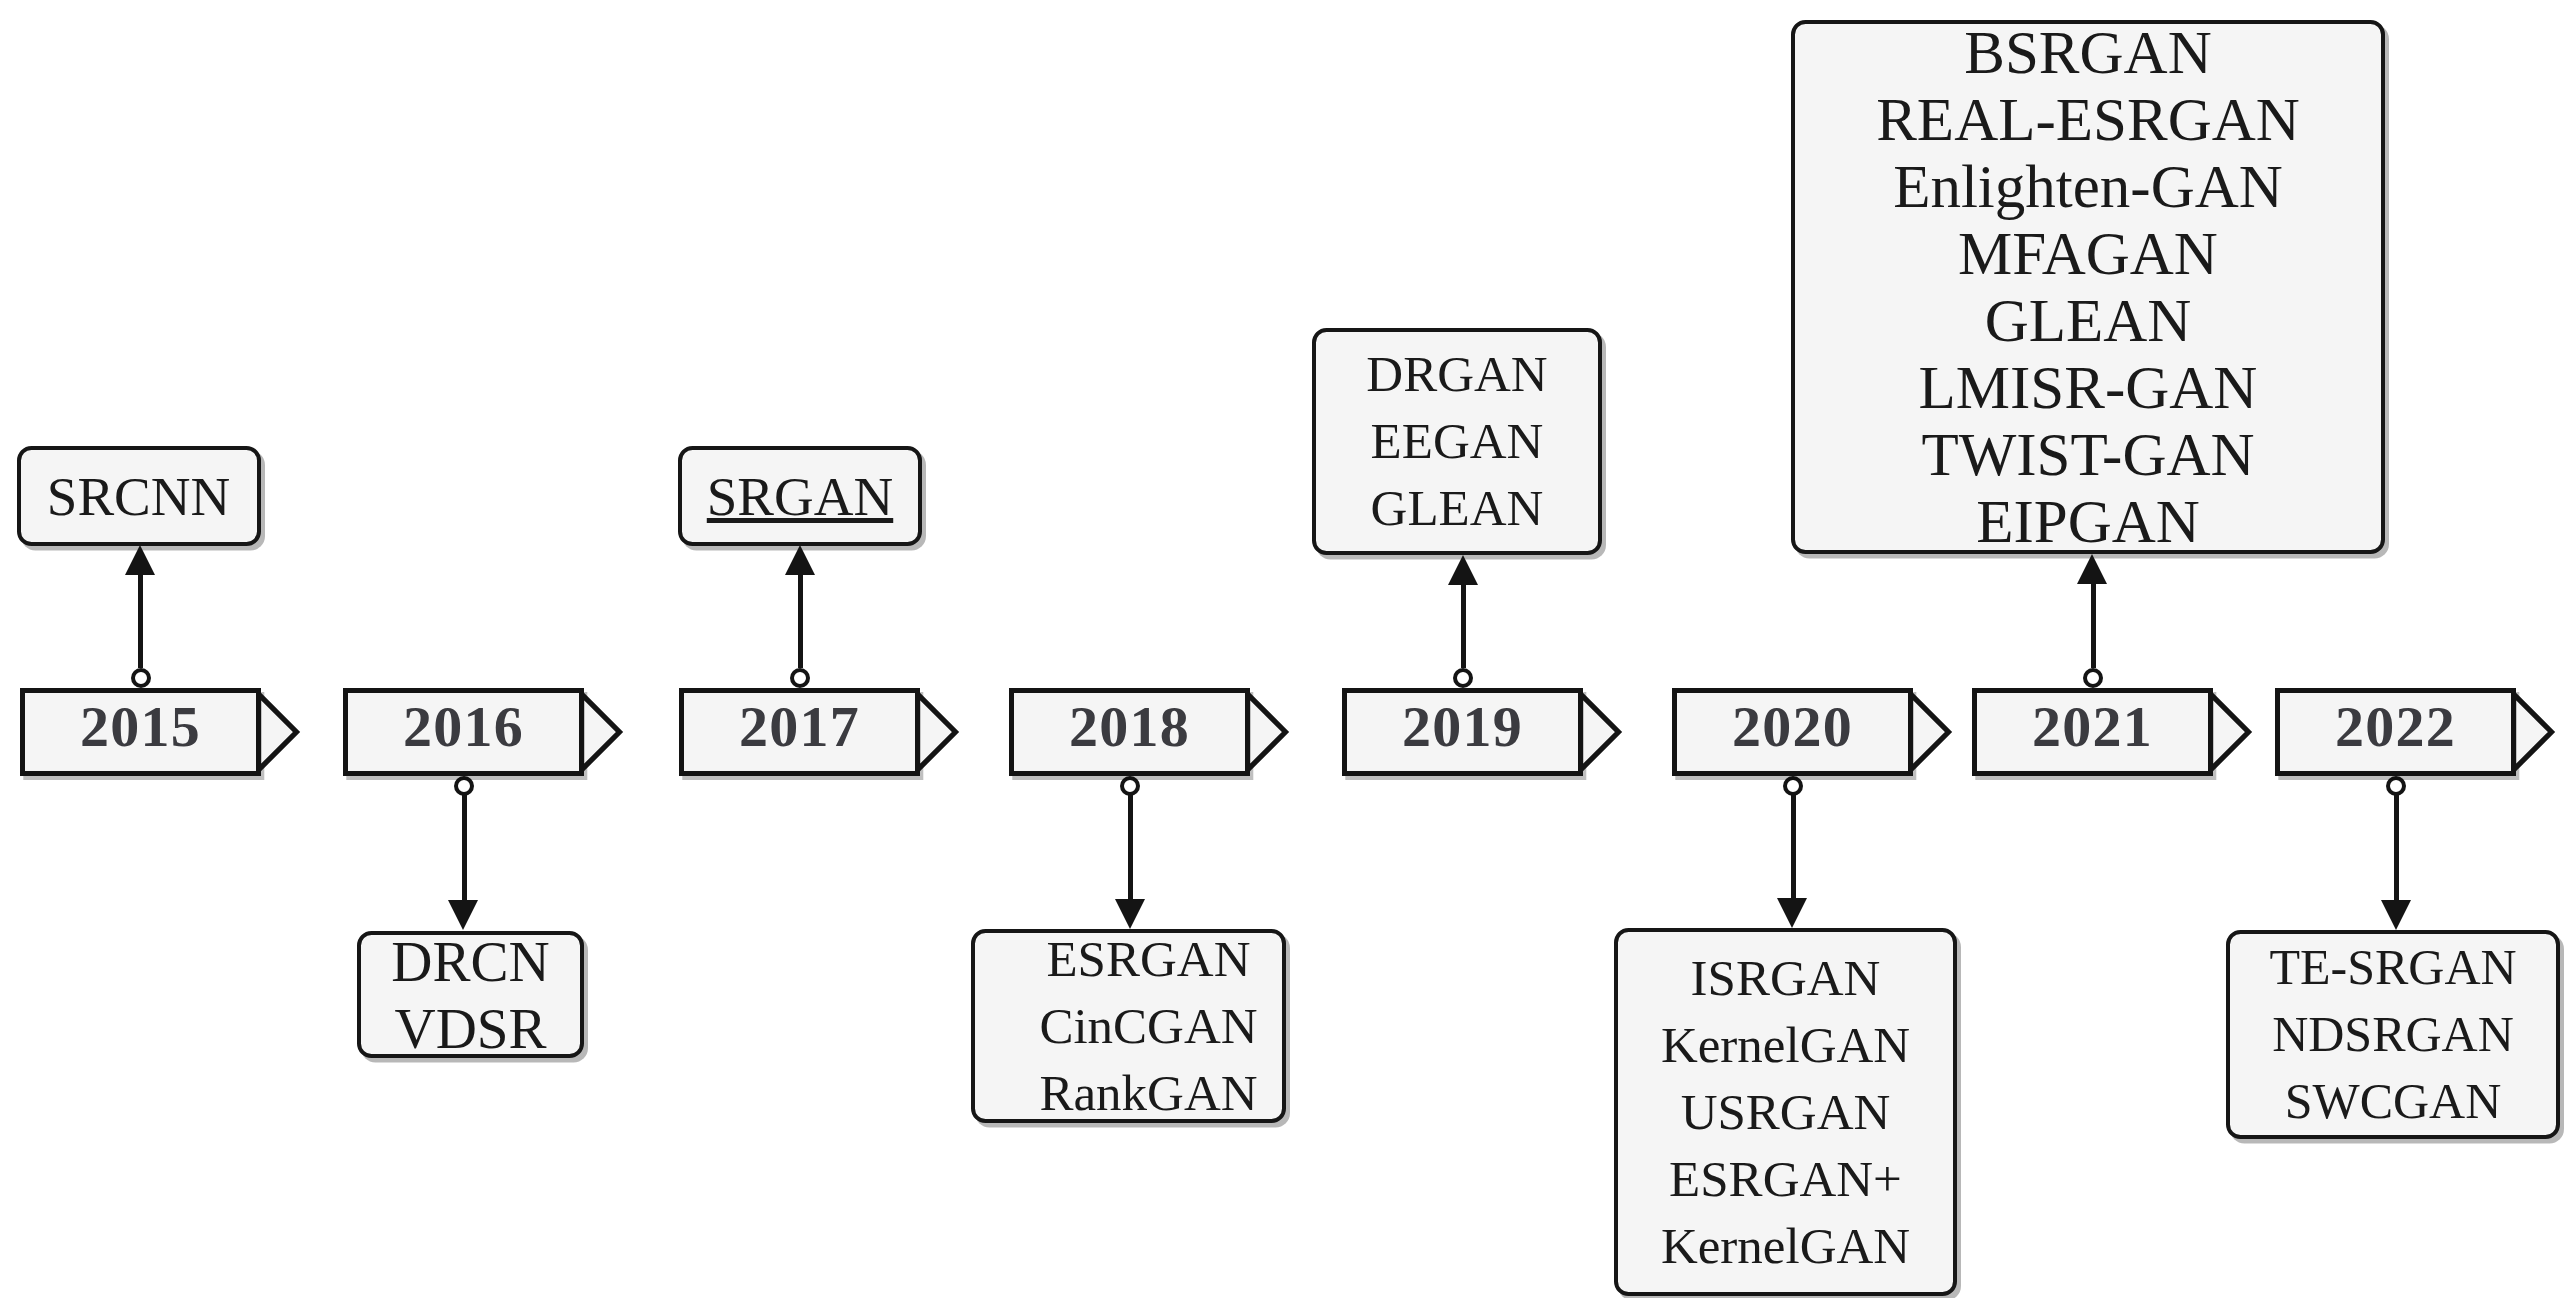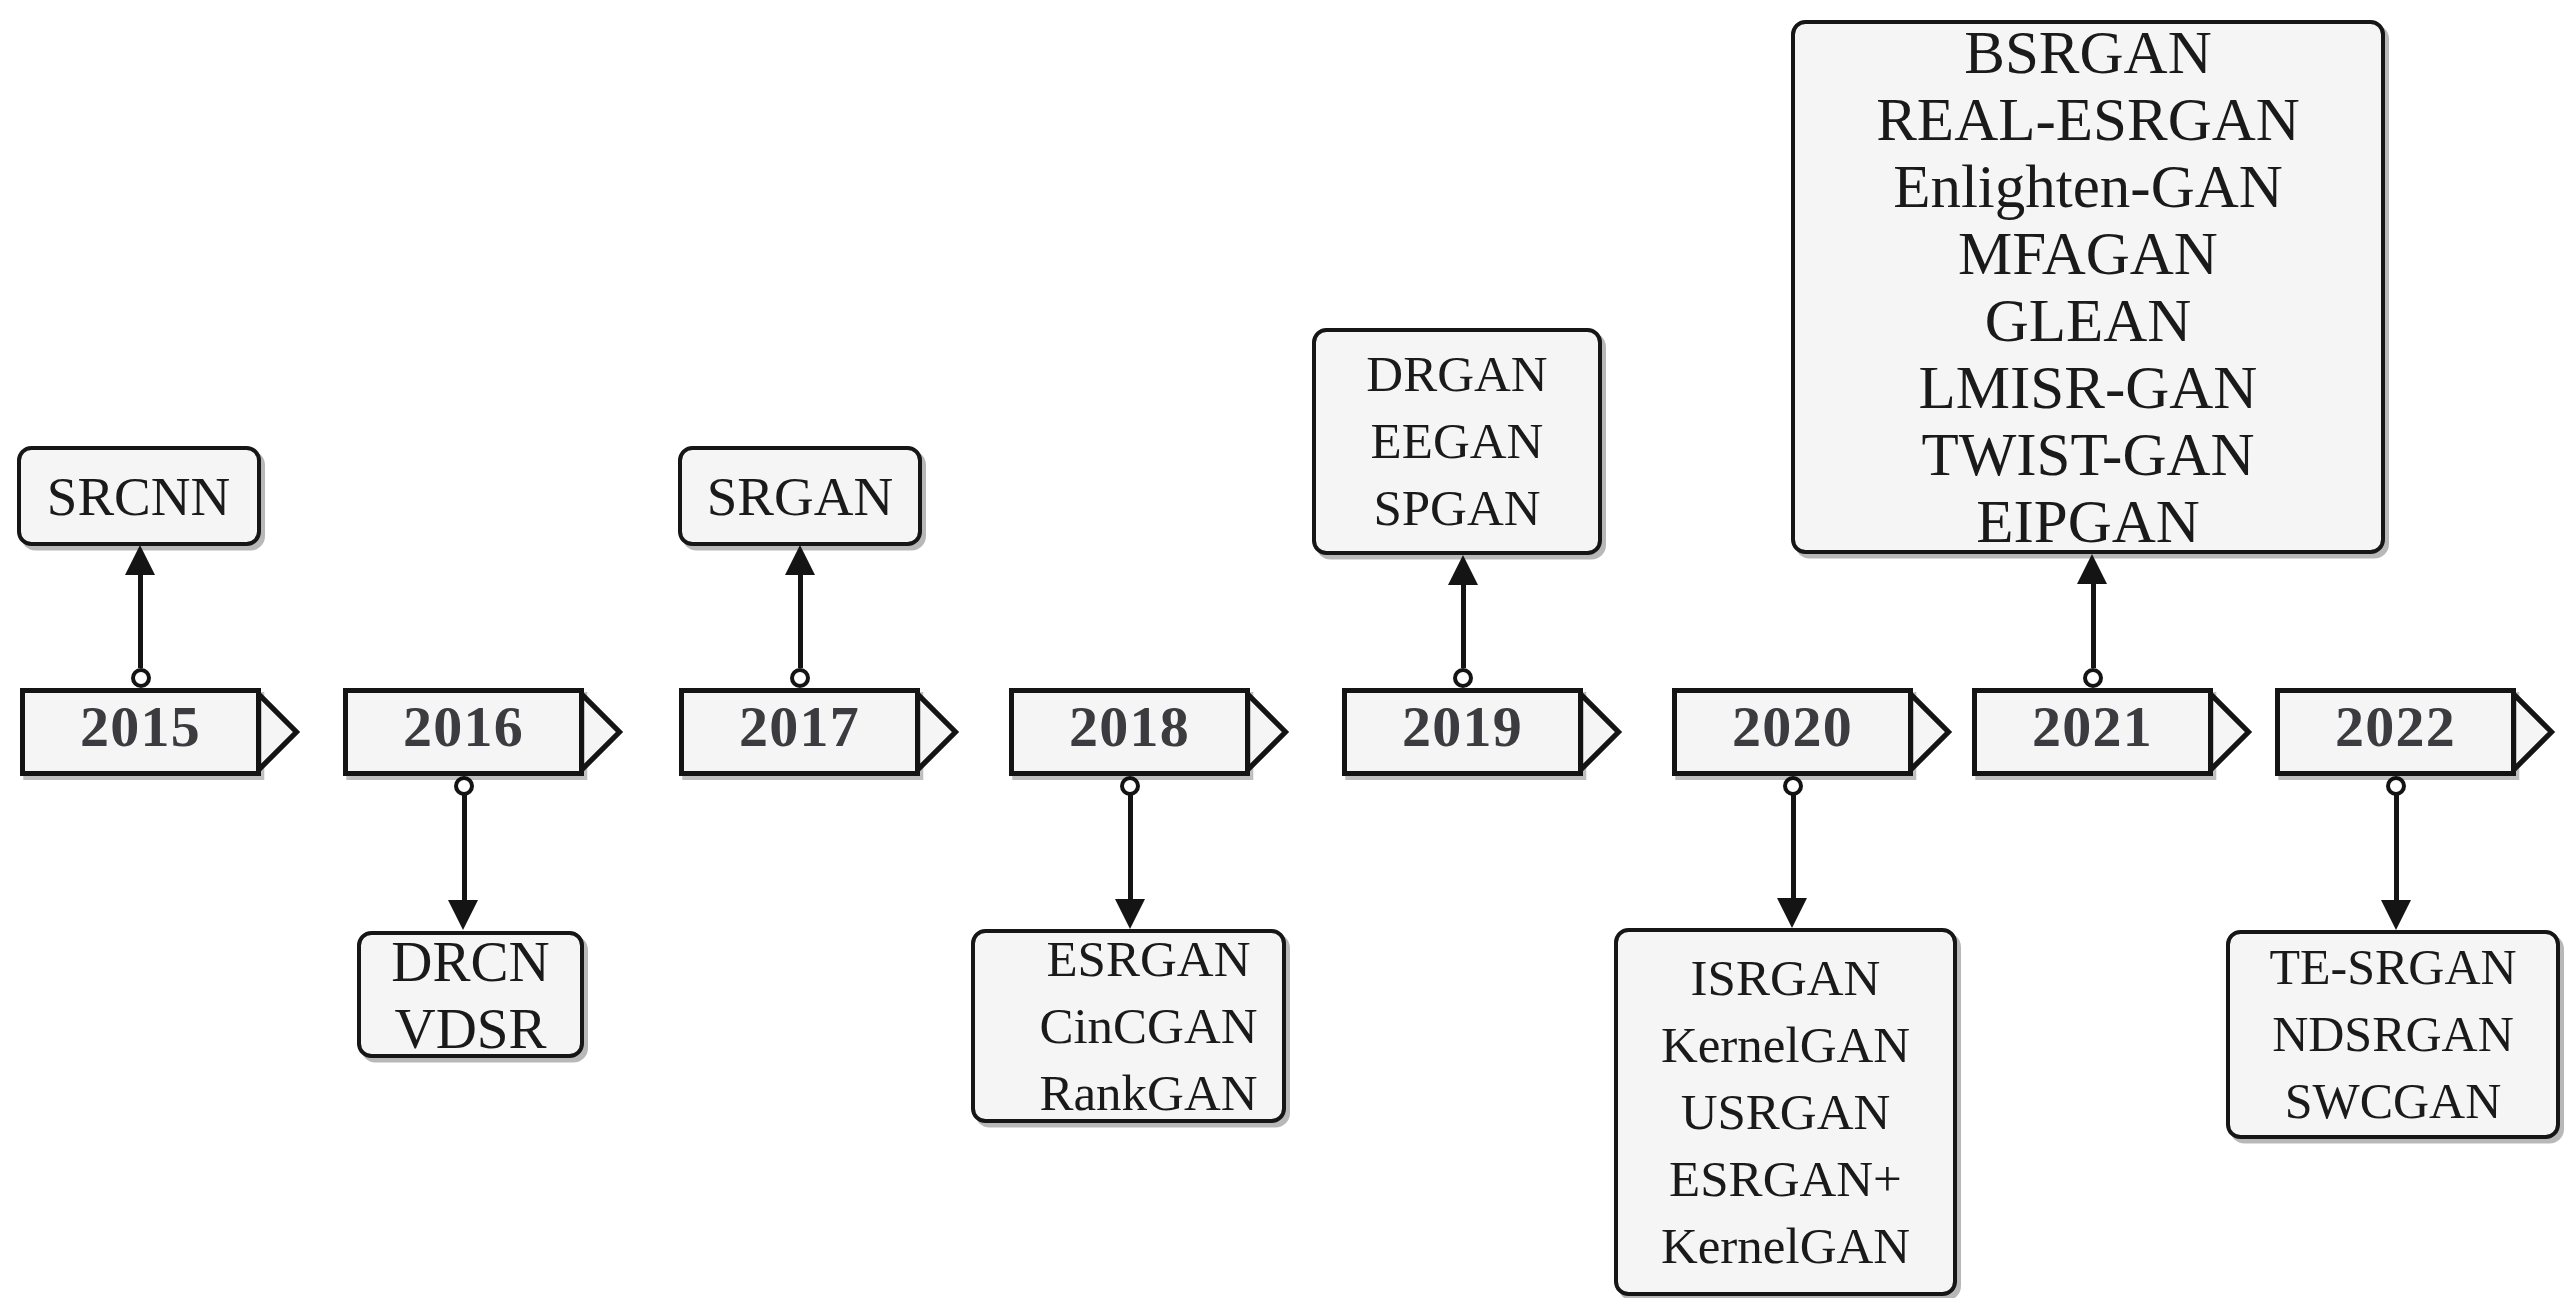--- a/index.html
+++ b/index.html
@@ -81,29 +81,29 @@
 </head>
 <body>
 
 <div id="figure-canvas">
 
   <div class="method-box" style="left:16.5px; top:446px; width:244px; height:100px; font-size:55px;">SRCNN</div>
 
   <div class="method-box" style="left:357px; top:931px; width:227px; height:127px; font-size:57px;">DRCN
 VDSR</div>
 
-  <div class="method-box" style="left:678px; top:446px; width:244px; height:100px; font-size:55px;">SRGAN</div>
+  <div class="method-box" style="left:678px; top:446px; width:244px; height:100px; font-size:55px;text-decoration:underline;">SRGAN</div>
 
   <div class="method-box" style="left:971px; top:929px; width:315px; height:194px; font-size:51px;padding-left:40px;">ESRGAN
 CinCGAN
 RankGAN</div>
 
   <div class="method-box" style="left:1312px; top:328px; width:290px; height:227px; font-size:51px;">DRGAN
 EEGAN
-SPGAN</div>
+GLEAN</div>
 
   <div class="method-box" style="left:1614px; top:928px; width:343px; height:368px; font-size:51px;">ISRGAN
 KernelGAN
 USRGAN
 ESRGAN+
 KernelGAN</div>
 
   <div class="method-box" style="left:2226px; top:930px; width:334px; height:209px; font-size:50px;">TE-SRGAN
 NDSRGAN
 SWCGAN</div>

